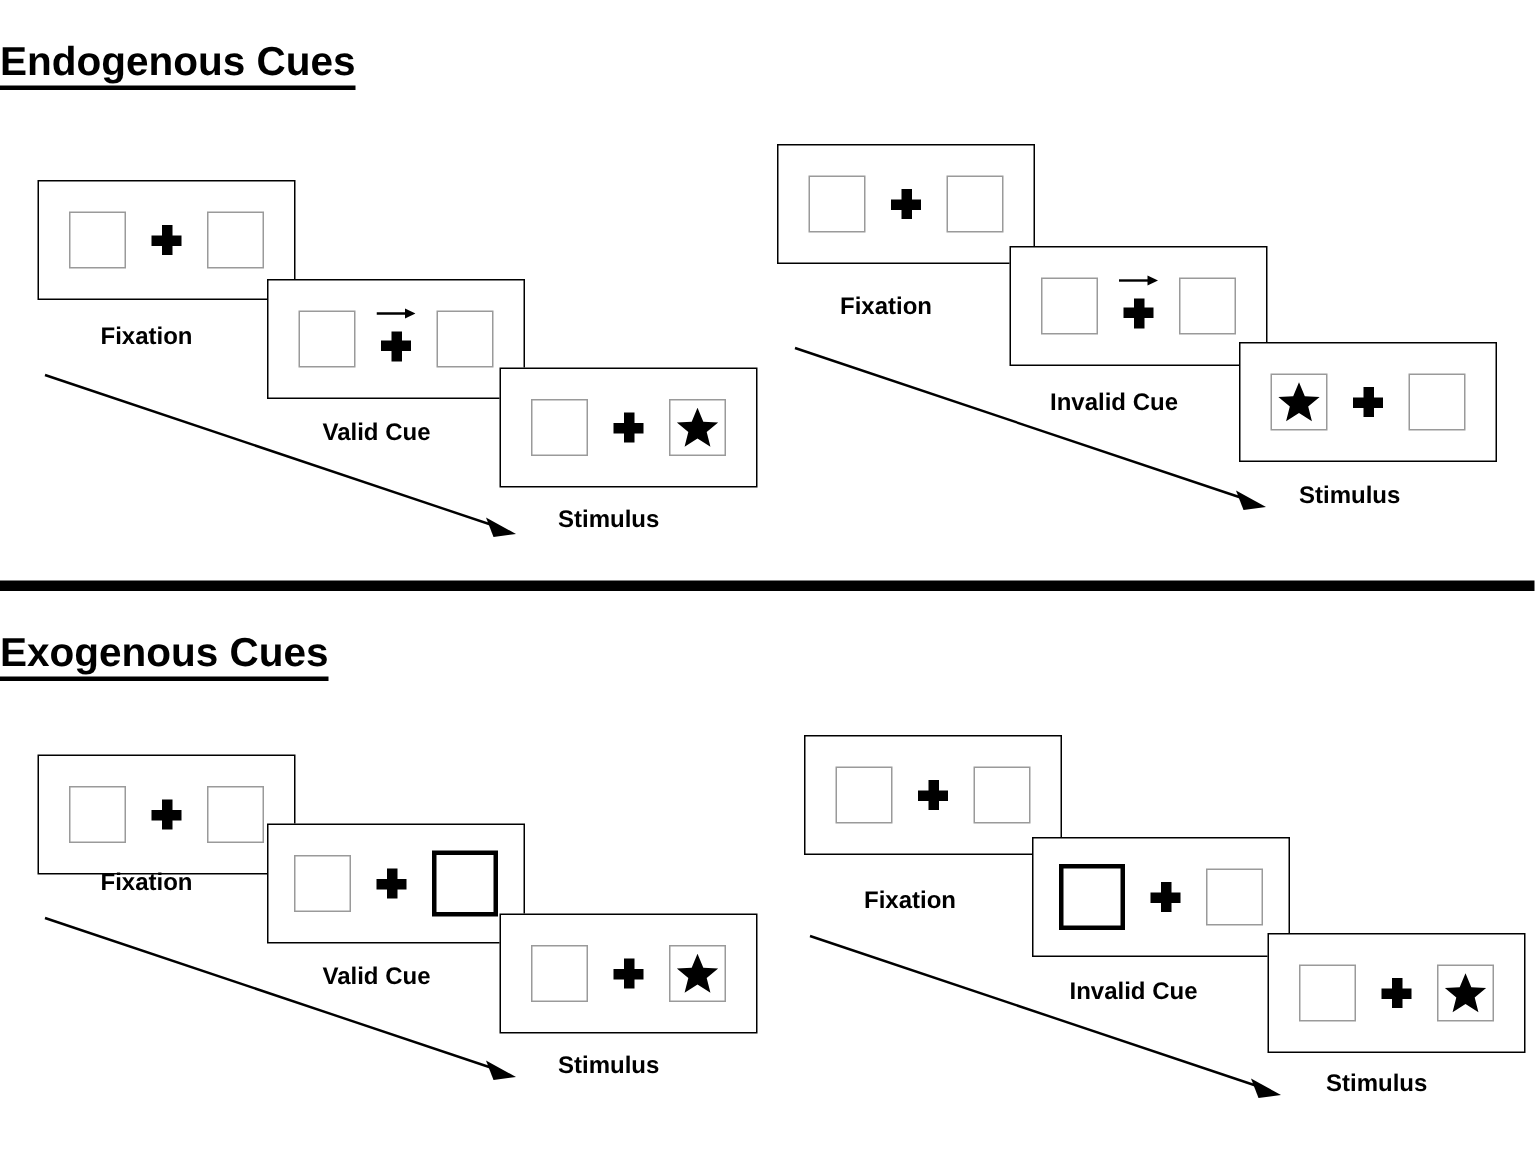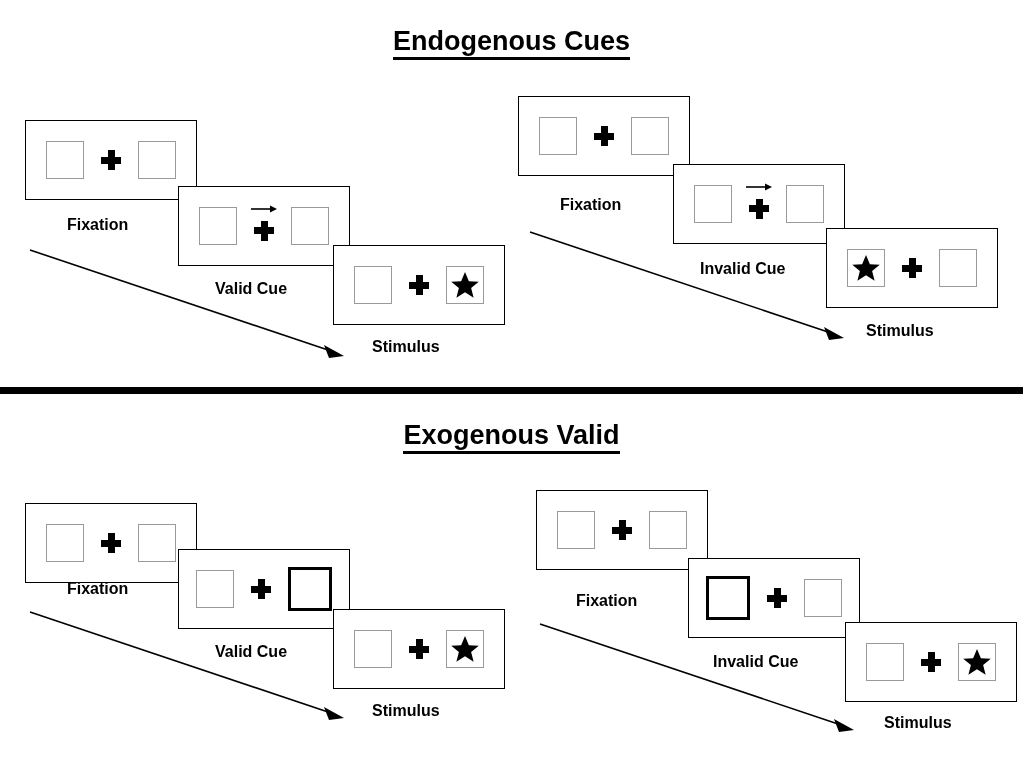--- a/index.html
+++ b/index.html
@@ -11,21 +11,21 @@
     width: 1023px;
     height: 767px;
     position: relative;
     font-family: "Liberation Sans", sans-serif;
     overflow: hidden;
   }
 
   .section-title {
     position: absolute;
     width: 100%;
-    text-align: center;
+    text-align: left;
     font-size: 27px;
     font-weight: bold;
     color: #000;
     letter-spacing: 0px;
   }
   .section-title span {
     border-bottom: 3px solid #000;
     padding-bottom: 1px;
   }
 
@@ -235,21 +235,21 @@
 <div class="caption" style="left:866px; top:322px;">Stimulus</div>
 
 <svg class="time-arrow" style="left:528px; top:228px; width:320px; height:116px;" viewBox="0 0 320 116">
   <line x1="2" y1="4" x2="306" y2="106" stroke="#000" stroke-width="1.6"></line>
   <polygon points="316,110 296,99 301,112" fill="#000"></polygon>
 </svg>
 
 <div class="divider" style="top:387px;"></div>
 
 <div class="section-title" style="top:420px;">
-  <span>Exogenous Valid</span>
+  <span>Exogenous Cues</span>
 </div>
 
 <div class="panel" style="left:25px; top:503px; width:172px; height:80px;">
   <div class="panel-inner">
     <div class="box"></div>
     <div class="plus-wrap">
       <div class="plus"></div>
     </div>
     <div class="box"></div>
   </div>

